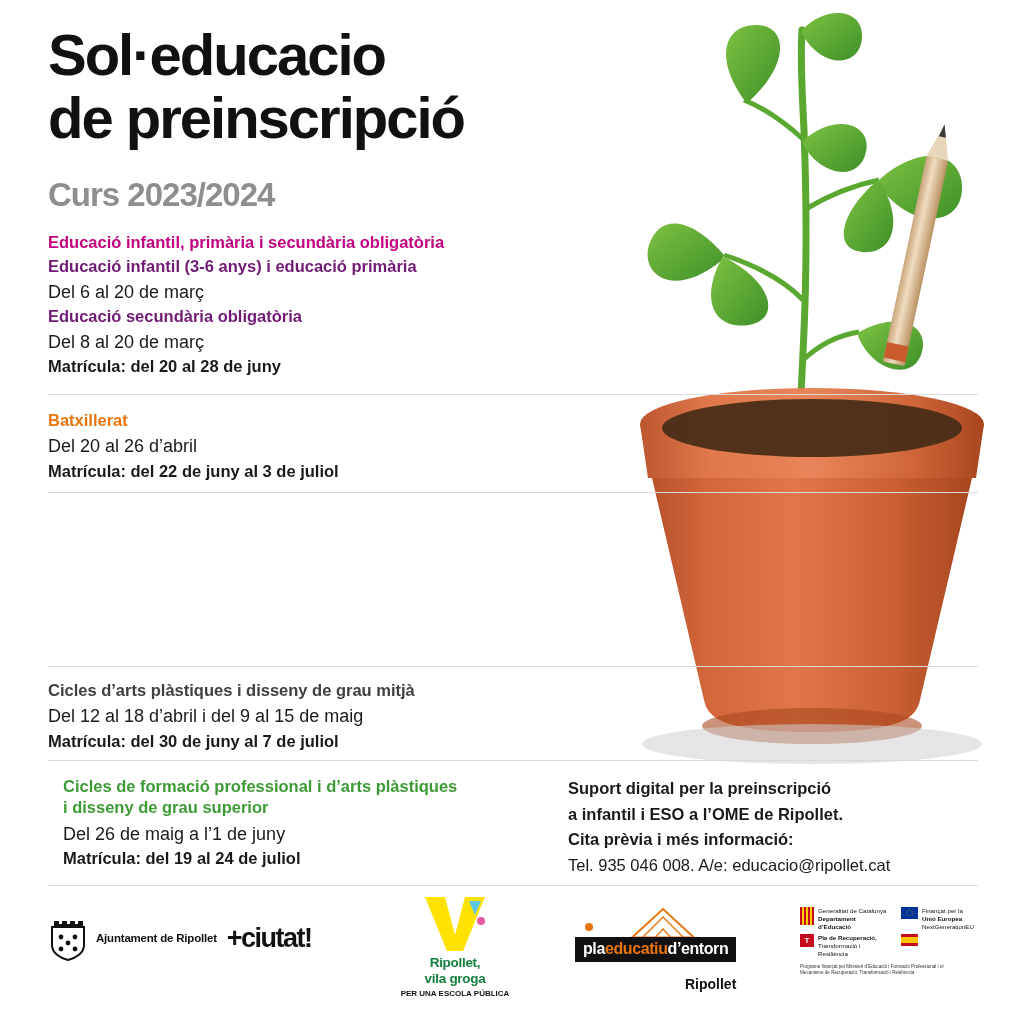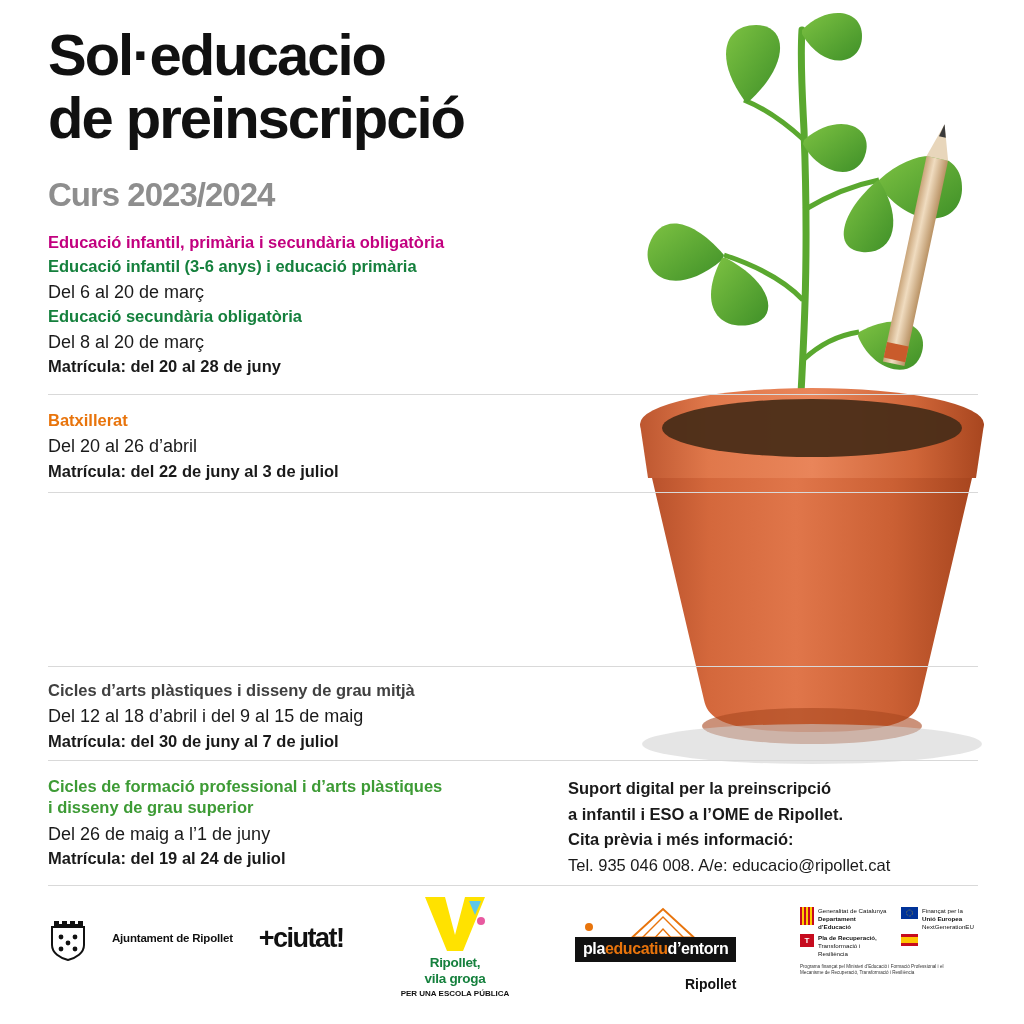--- a/index.html
+++ b/index.html
@@ -59,21 +59,21 @@
   .sec-head {
     font-size: 16.5px;
     font-weight: bold;
     line-height: 1.3;
     margin-bottom: 2px;
     white-space: pre-line;
   }
   .sub-head {
     font-size: 16.5px;
     font-weight: bold;
-    color: #15803d;
+    color: #701a75;
     line-height: 1.45;
   }
   .plain {
     font-size: 18px;
     font-weight: normal;
     color: #1a1a1a;
     line-height: 1.45;
   }
   .matricula {
     font-size: 16.5px;
@@ -99,21 +99,21 @@
     font-size: 16.5px;
     line-height: 1.55;
     color: #1a1a1a;
   }
   .info .b { font-weight: bold; display: block; }
   .info .n { font-weight: normal; display: block; }
 
   
   .footer { position: absolute; left: 0; top: 895px; width: 1024px; height: 110px; }
 
-  .logo-ajt { position: absolute; left: 48px; top: 20px; display: flex; align-items: center; gap: 24px; }
+  .logo-ajt { position: absolute; left: 48px; top: 20px; display: flex; align-items: center; gap: 8px; }
   .shield {
     width: 40px; height: 46px; position: relative;
   }
   .ajt-text { font-size: 11.5px; font-weight: bold; color: #111; letter-spacing: -0.2px; }
   .ciutat { font-size: 27px; font-weight: bold; color: #111; letter-spacing: -1.5px; margin-left: 2px;}
 
   .logo-groga { position: absolute; left: 395px; top: 0px; width: 120px; text-align: center; }
   .groga-name { font-size: 13.5px; font-weight: bold; color: #15803d; line-height: 1.15; letter-spacing: -0.3px; }
   .groga-sub { font-size: 8px; font-weight: bold; color: #111; letter-spacing: 0px; margin-top: 3px; text-align: center; }
 
@@ -235,21 +235,21 @@
     <div class="matricula">Matrícula: del 22 de juny al 3 de juliol</div>
   </div>
 
 
   <div class="section" style="top:680px;">
     <div class="sec-head" style="color:#404040;">Cicles d’arts plàstiques i disseny de grau mitjà</div>
     <div class="plain">Del 12 al 18 d’abril i del 9 al 15 de maig</div>
     <div class="matricula">Matrícula: del 30 de juny al 7 de juliol</div>
   </div>
 
-  <div class="section" style="top:776px;">
+  <div class="section" style="top:776px;margin-left:15px;">
     <div class="sec-head" style="color:#3d9b35;">Cicles de formació professional i d’arts plàstiques
 i disseny de grau superior</div>
     <div class="plain" style="margin-top:2px;">Del 26 de maig a l’1 de juny</div>
     <div class="matricula">Matrícula: del 19 al 24 de juliol</div>
   </div>
 
   <div class="info">
     <span class="b">Suport digital per la preinscripció</span>
     <span class="b">a infantil i ESO a l’OME de Ripollet.</span>
     <span class="b">Cita prèvia i més informació:</span>

